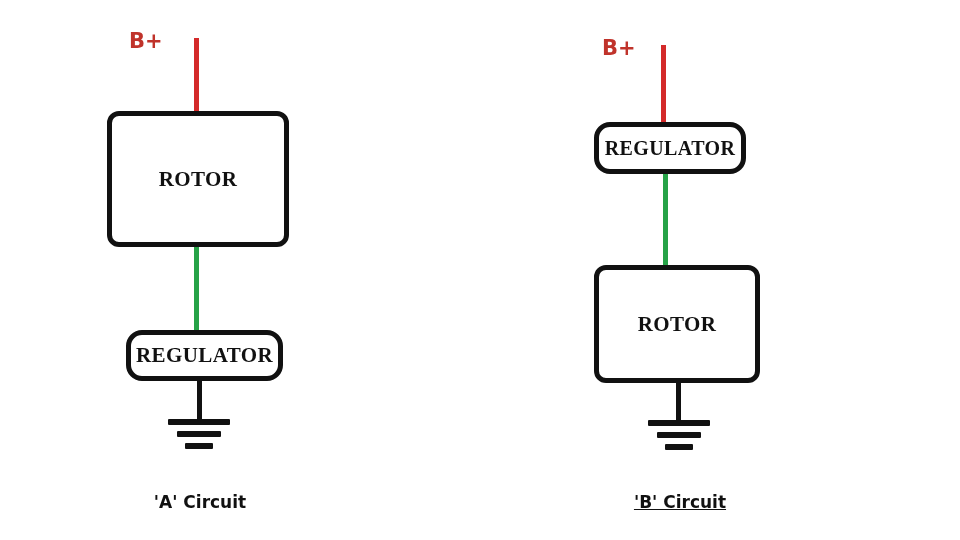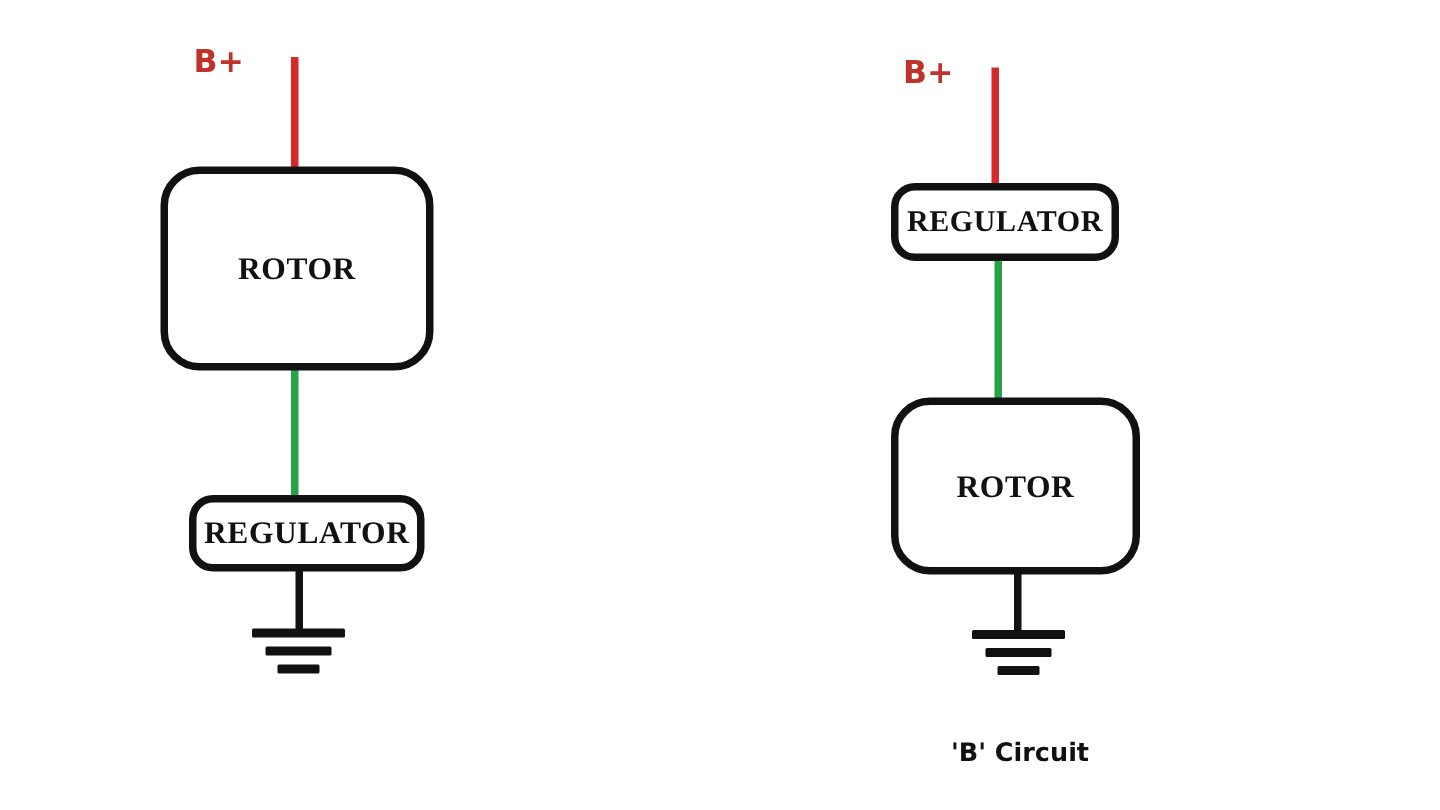--- a/index.html
+++ b/index.html
@@ -22,21 +22,21 @@
     width: 960px;
     height: 540px;
   }
 
   
   .component-box {
     position: absolute;
     box-sizing: border-box;
     background: #ffffff;
     border: 5px solid #111111;
-    border-radius: 26px;
+    border-radius: 12px;
     display: flex;
     align-items: center;
     justify-content: center;
     z-index: 3;
   }
   .component-label {
     font-family: Liberation Serif, serif;
     font-weight: bold;
     color: #111111;
     letter-spacing: 0.4px;
@@ -112,21 +112,21 @@
     position: absolute;
     font-family: "DejaVu Sans", sans-serif;
     font-weight: bold;
     font-size: 17px;
     color: #111111;
     text-align: center;
     z-index: 4;
     user-select: none;
   }
   #caption-a { left: 110px; top: 492px; width: 180px; }
-  #caption-b { left: 590px; top: 492px; width: 180px; }
+  #caption-b { left: 590px; top: 492px; width: 180px; text-decoration: underline; }
 </style>
 </head>
 <body style="background: rgb(255, 255, 255);">
 
 <div id="diagram-canvas">
 
   <div class="bplus-label" id="label-bplus-a" style="color: rgb(192, 51, 43);">B+</div>
 
   <div class="wire wire-red" id="wire-bplus-a" style="background: rgb(212, 42, 42);"></div>
 
@@ -141,20 +141,21 @@
   </div>
 
   <div class="wire wire-black" id="wire-reg-gnd-a" style="background: rgb(17, 17, 17);"></div>
 
   <div class="ground-symbol" id="ground-a">
     <div class="ground-bar ground-bar-1"></div>
     <div class="ground-bar ground-bar-2"></div>
     <div class="ground-bar ground-bar-3"></div>
   </div>
 
+  <div class="circuit-caption" id="caption-a">'A' Circuit</div>
 
   <div class="bplus-label" id="label-bplus-b" style="color: rgb(192, 51, 43);">B+</div>
 
   <div class="wire wire-red" id="wire-bplus-b" style="background: rgb(212, 42, 42);"></div>
 
   <div class="component-box" id="box-regulator-b">
     <span class="component-label">REGULATOR</span>
   </div>
 
   <div class="wire wire-green" id="wire-reg-rotor-b" style="background: rgb(38, 162, 71);"></div>

